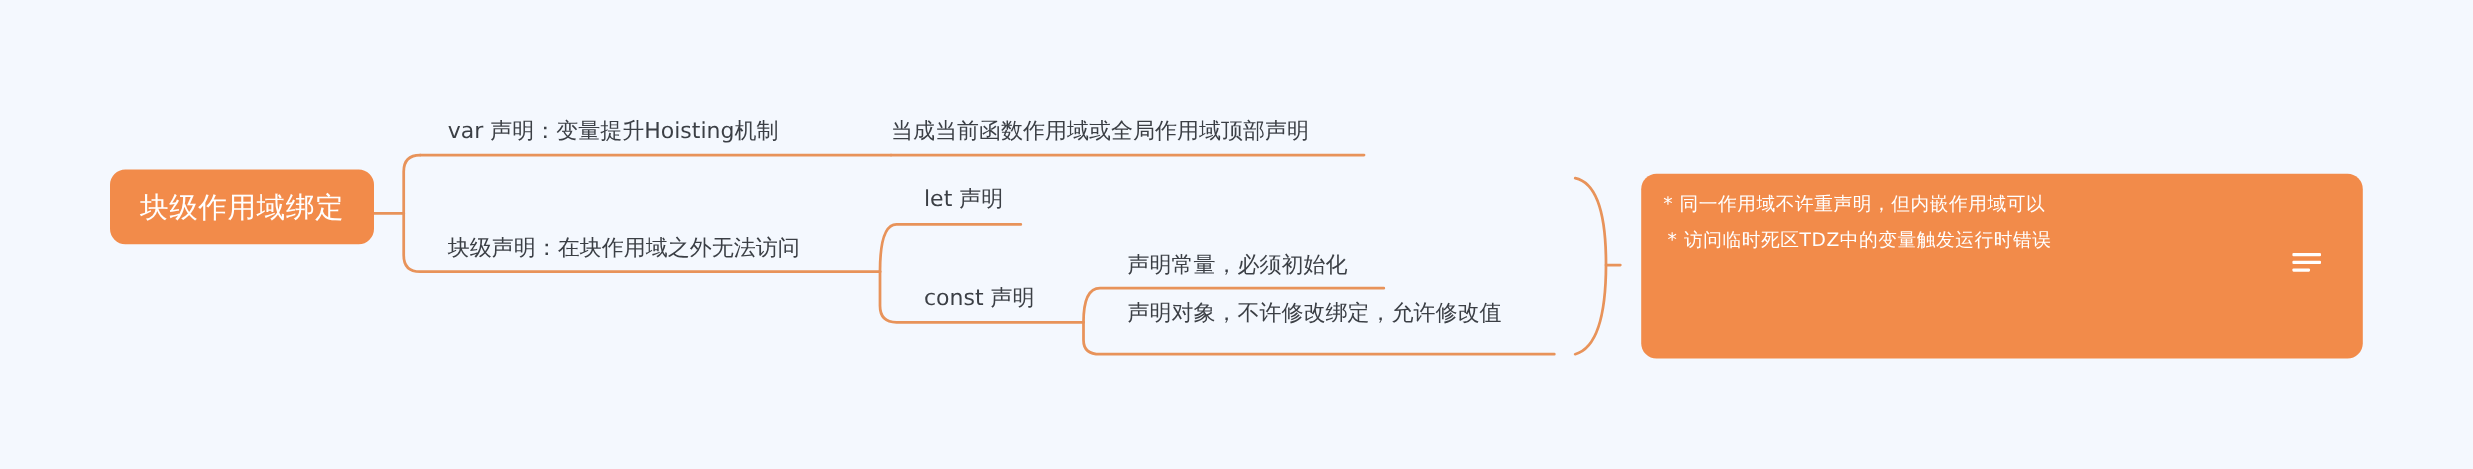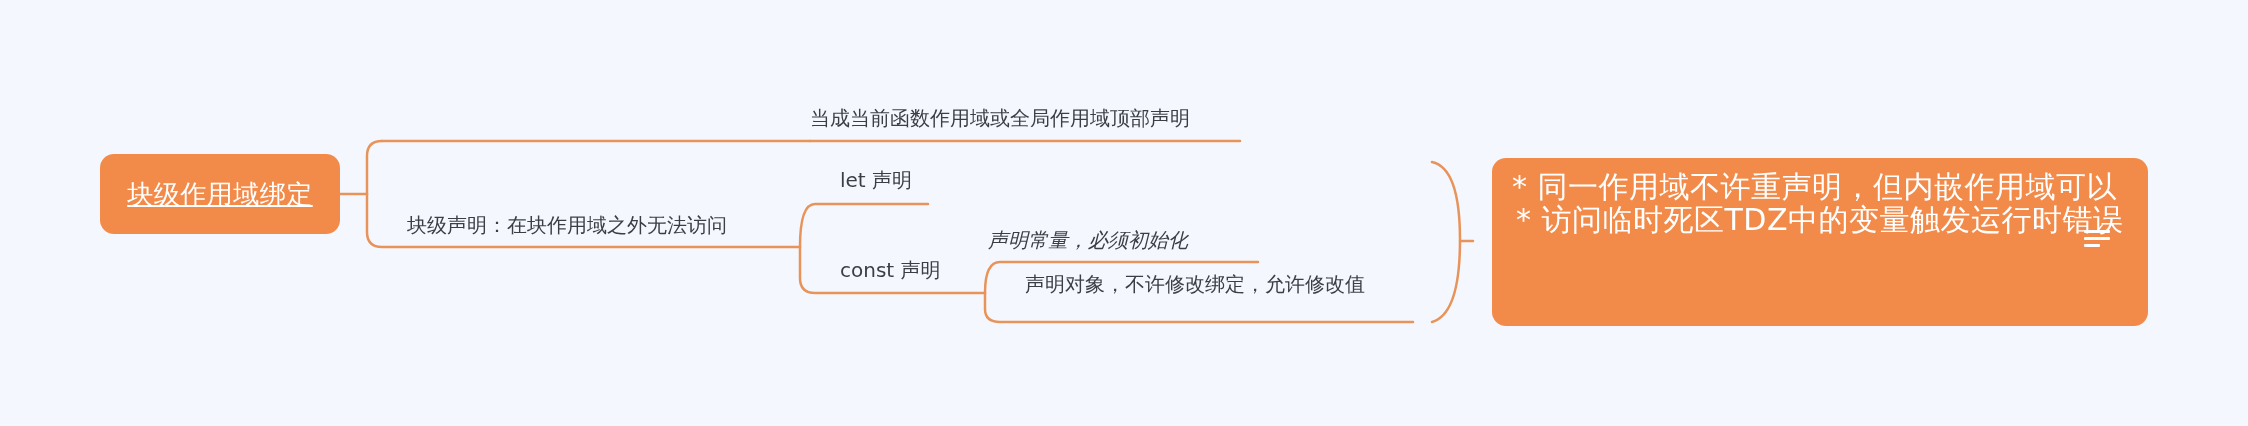--- a/index.html
+++ b/index.html
@@ -19,30 +19,29 @@
     svg.lines {
       position: absolute;
       left: 0; top: 0;
       width: 2248px; height: 426px;
     }
     .root-node {
       position: absolute;
       left: 100px;
       top: 154px;
       width: 240px;
-      height: 80px;
+      height: 68px;
       background: #f28b4a;
       border-radius: 14px;
       color: #ffffff;
       font-size: 26px;
       display: flex;
       align-items: center;
       justify-content: center;
       letter-spacing: 0.5px;
-      text-decoration: underline;
     }
     .label {
       position: absolute;
       font-size: 20px;
       color: #3b3f45;
       white-space: nowrap;
       line-height: 24px;
     }
     .summary-node {
       position: absolute;
@@ -50,21 +49,21 @@
       top: 158px;
       width: 656px;
       height: 168px;
       background: #f28b4a;
       border-radius: 14px;
       color: #ffffff;
       box-sizing: border-box;
       padding: 12px 0 0 20px;
     }
     .summary-line {
-      font-size: 30px;
+      font-size: 17px;
       line-height: 33px;
       white-space: nowrap;
       letter-spacing: 0.5px;
     }
     .note-icon {
       position: absolute;
       right: 38px;
       top: 70px;
       width: 26px;
       height: 22px;
@@ -102,30 +101,31 @@
 
       <path d="M1432 162 Q1460 168 1460 240 Q1460 314 1432 322"></path>
       <path d="M1460 241 H1473"></path>
     </g>
   </svg>
 
   <div class="root-node">
     <span>块级作用域绑定</span>
   </div>
 
+  <div class="label" style="left:407px; top:106px;">var 声明：变量提升Hoisting机制</div>
 
   <div class="label" style="left:407px; top:213px;">块级声明：在块作用域之外无法访问</div>
 
   <div class="label" style="left:810px; top:106px;">当成当前函数作用域或全局作用域顶部声明</div>
 
   <div class="label" style="left:840px; top:168px;">let 声明</div>
 
   <div class="label" style="left:840px; top:258px;">const 声明</div>
 
-  <div class="label" style="left:988px; top:228px;font-style:italic;">声明常量，必须初始化</div>
+  <div class="label" style="left:1025px; top:228px;">声明常量，必须初始化</div>
 
   <div class="label" style="left:1025px; top:272px;">声明对象，不许修改绑定，允许修改值</div>
 
   <div class="summary-node">
     <div class="summary-line" style="padding-left:0px;">* 同一作用域不许重声明，但内嵌作用域可以</div>
     <div class="summary-line" style="padding-left:4px;">* 访问临时死区TDZ中的变量触发运行时错误</div>
     <div class="note-icon">
       <span style="top:2px; width:26px;"></span>
       <span style="top:9px; width:26px;"></span>
       <span style="top:16px; width:16px;"></span>

